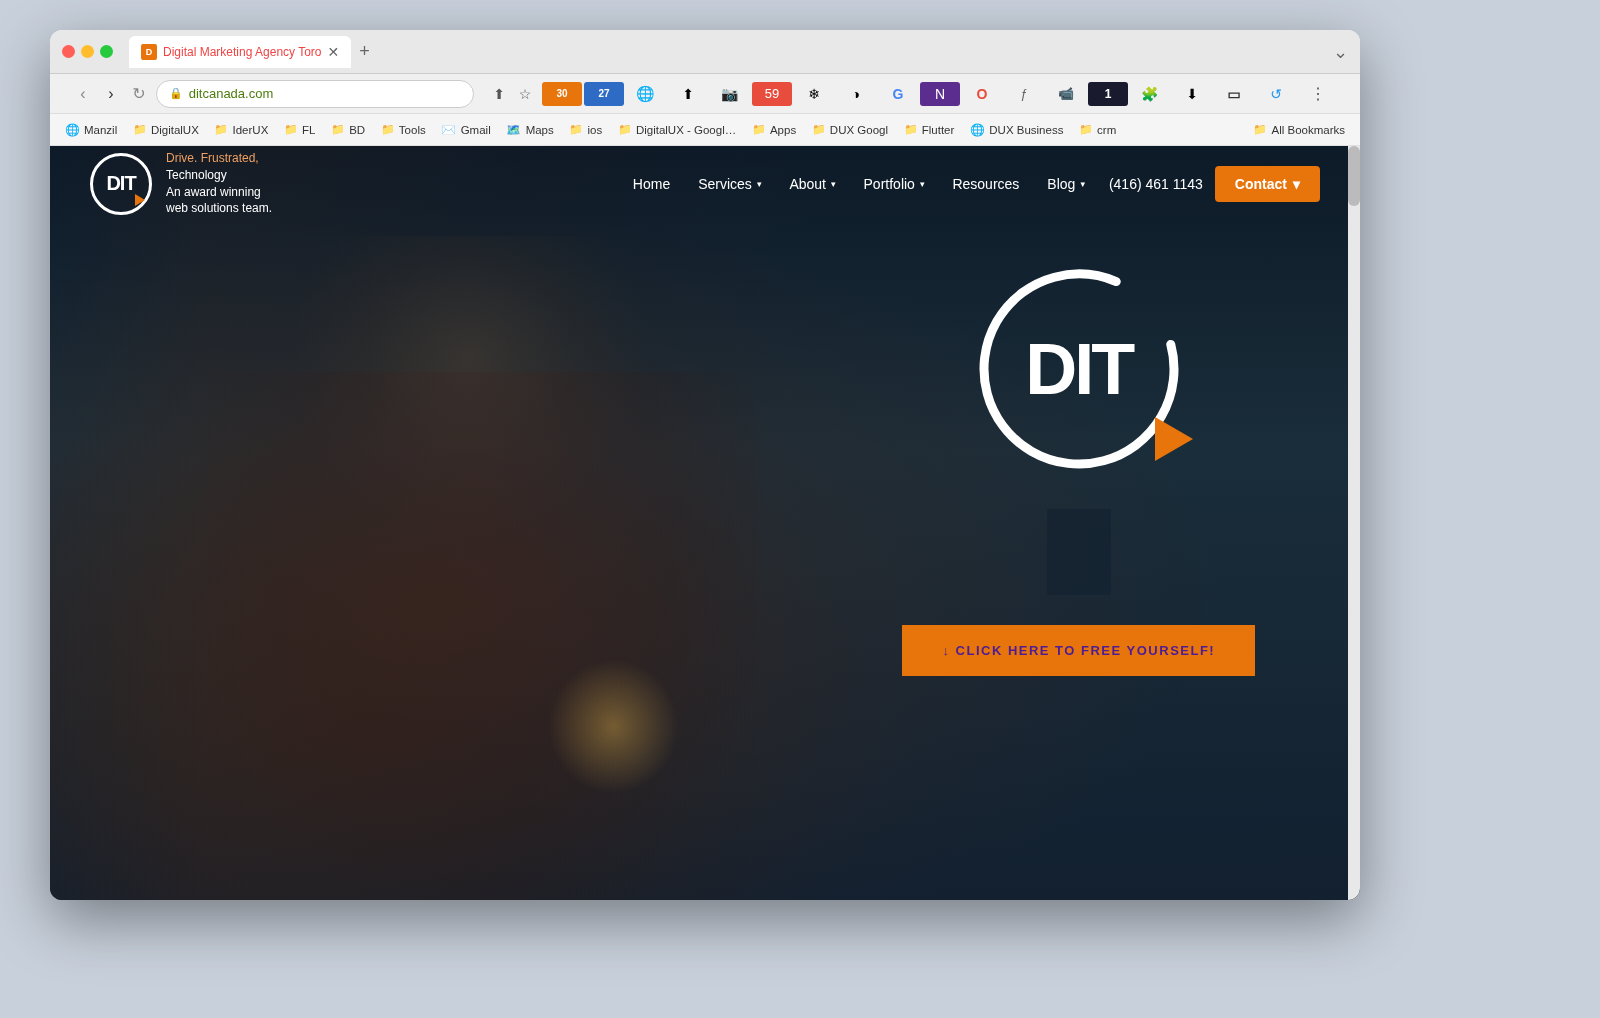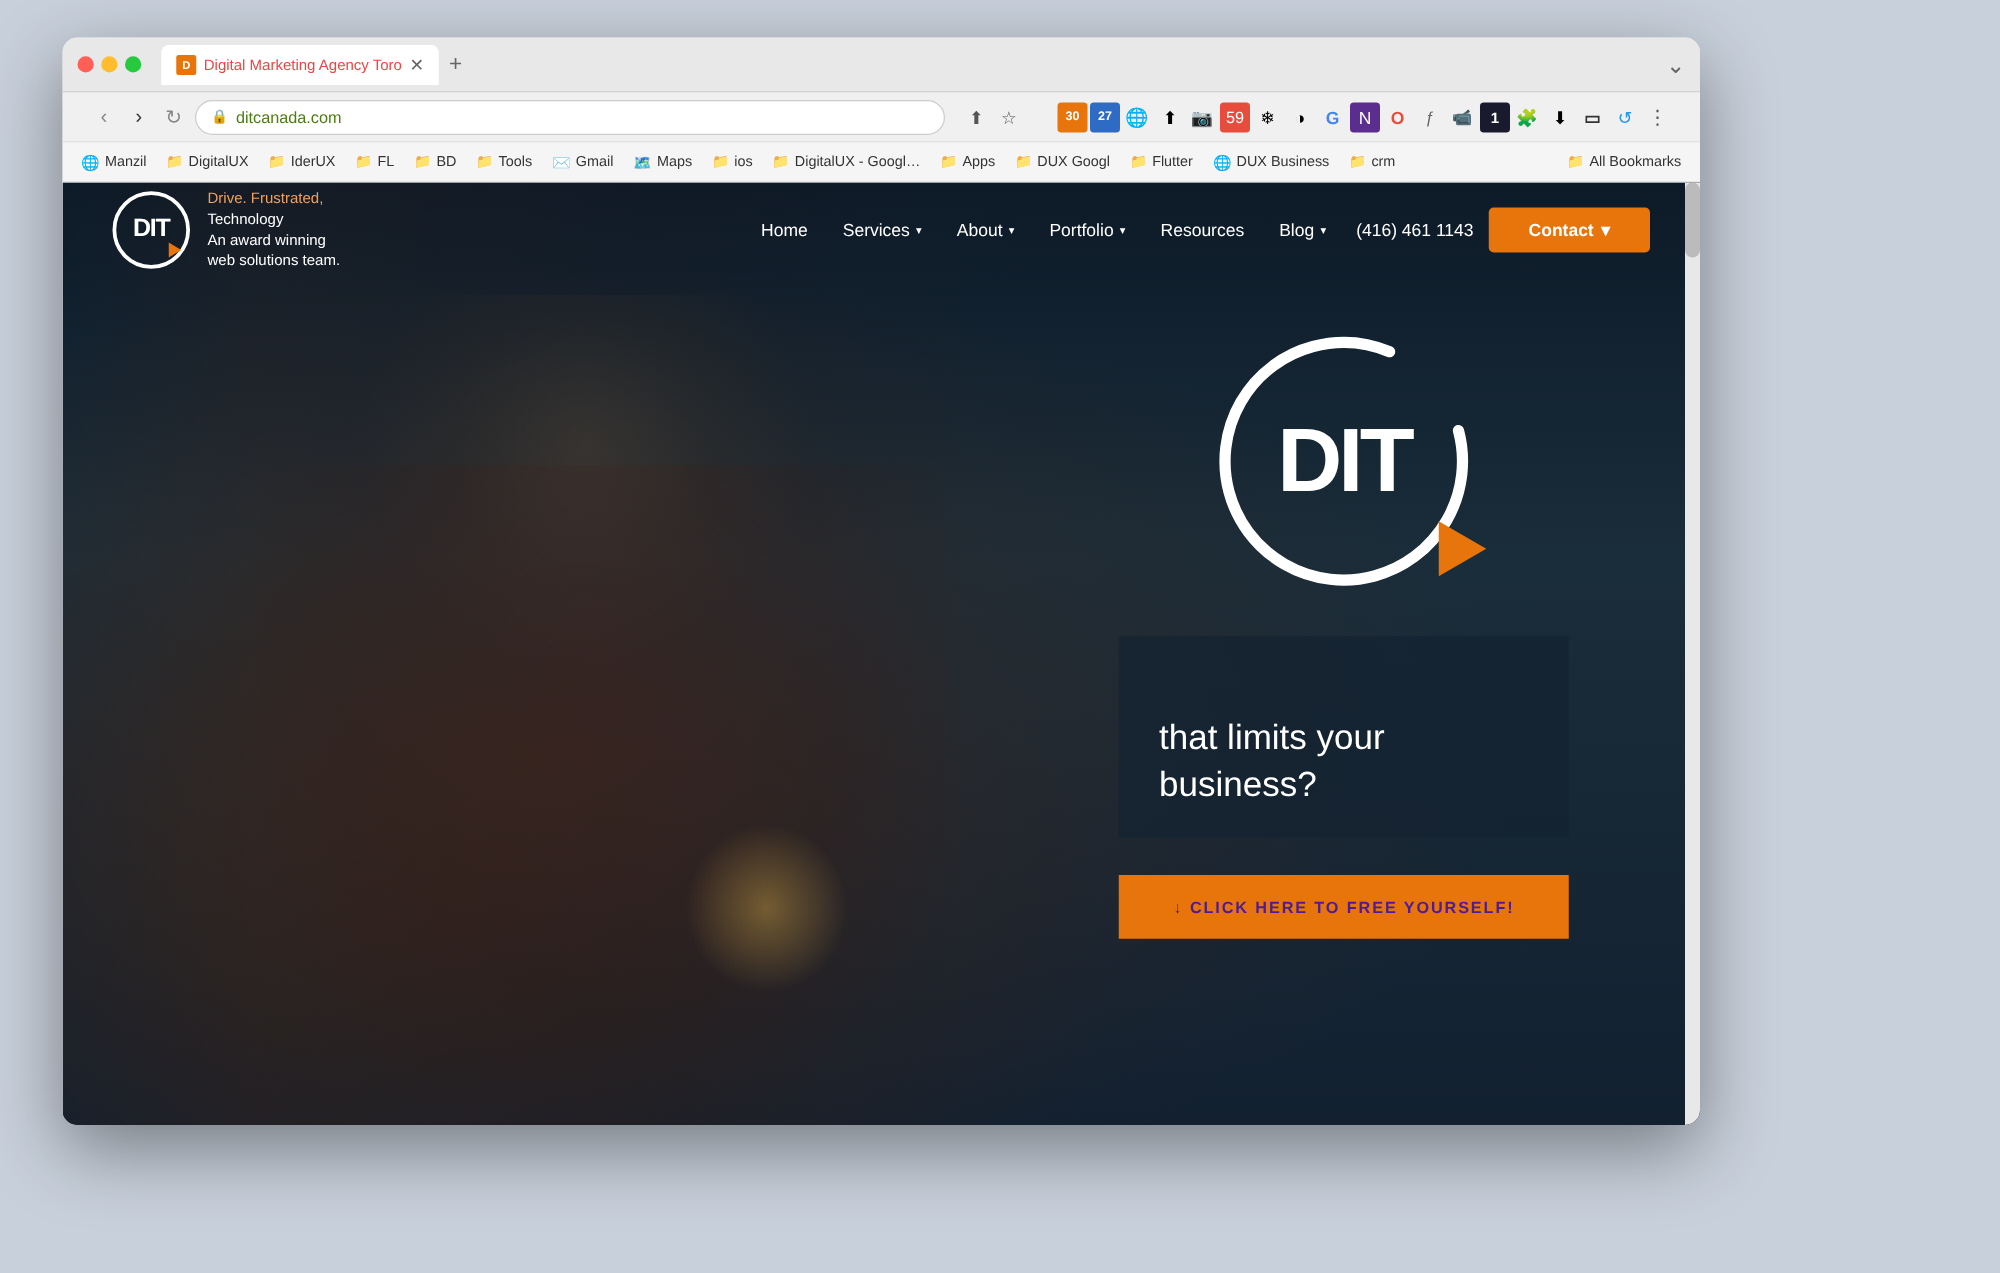--- a/index.html
+++ b/index.html
@@ -241,21 +241,21 @@
       font-size: 14px;
       color: #fff;
       cursor: pointer;
       font-weight: 400;
     }
     .nav-arrow { font-size: 9px; margin-left: 2px; }
     .nav-phone { color: #fff; font-size: 14px; font-weight: 500; margin: 0 8px; }
     .nav-contact-btn {
       background: #e8740c;
       color: #fff;
-      padding: 10px 32px;
+      padding: 10px 20px;
       border-radius: 4px;
       font-size: 14px;
       font-weight: 600;
       cursor: pointer;
       display: flex;align-items:center;gap:6px;
     }
 
     
     .hero-content {
       position: absolute;
@@ -355,21 +355,21 @@
     }
 
     
     .extensions-row {
       display: flex;
       align-items: center;
       gap: 2px;
       margin-left: auto;
     }
     .ext-icon {
-      width: 24px;
+      width: 40px;
       height: 24px;
       border-radius: 3px;
       display:flex;align-items:center;justify-content:center;
       font-size: 12px;
       cursor: pointer;
     }
 
     
     .addr-full {
       display: flex;
@@ -590,21 +590,20 @@
           </svg>
           <div style="position:absolute;display:flex;align-items:center;justify-content:center;width:100%;height:100%;">
             <span class="dit-text-large">DIT</span>
           </div>
           <div class="dit-play-large"></div>
         </div>
 
         <div class="hero-tagline-box">
           <div class="hero-tagline">
             <br>
-            <span>that limits your business?</span>
           </div>
         </div>
 
         <div class="cta-btn">
           <span>↓ CLICK HERE TO FREE YOURSELF!</span>
         </div>
       </div>
 
       <div class="scrollbar">
         <div class="scrollbar-thumb"></div>

